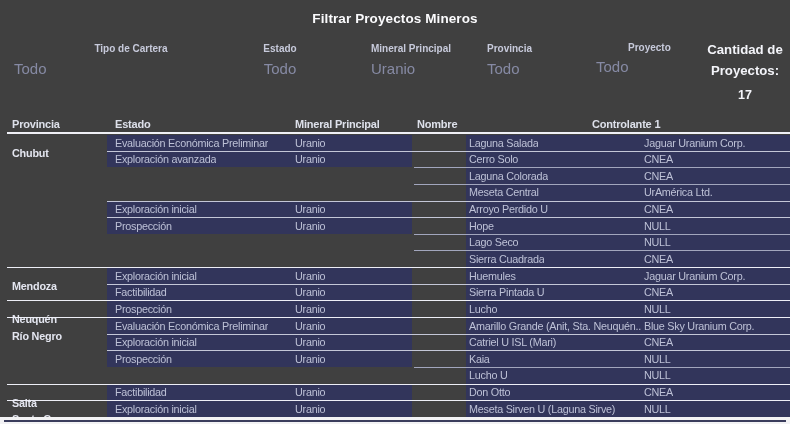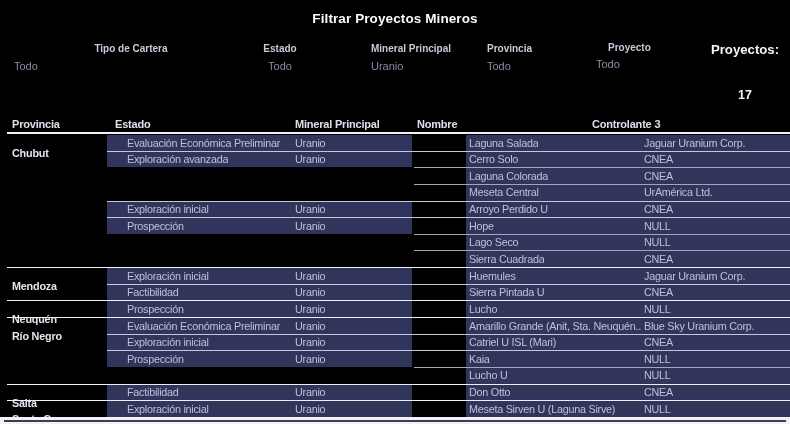--- a/index.html
+++ b/index.html
@@ -1,37 +1,37 @@
 <!DOCTYPE html>
 <html><head>
 <meta charset="utf-8">
 <style>
   html,body{margin:0;padding:0;}
   .canvas{
     position:relative;width:790px;height:424px;overflow:hidden;
-    background:#000000;
+    background:#404040;
     font-family:"Liberation Sans",sans-serif;
   }
   
   .title{
     position:absolute;top:11px;left:0;right:0;text-align:center;
     font-size:13.5px;font-weight:bold;color:#fbfbfd;letter-spacing:.1px;
   }
   
   .f-label{position:absolute;top:43px;font-size:10px;font-weight:bold;color:#c7cadb;}
-  .f-value{position:absolute;top:60px;font-size:11px;color:#868aa4;}
+  .f-value{position:absolute;top:60px;font-size:15px;color:#868aa4;}
   .fl-cartera{left:56px;width:150px;text-align:center;}
   .fv-cartera{left:14px;}
   .fl-estado{left:240px;width:80px;text-align:center;}
   .fv-estado{left:240px;width:80px;text-align:center;}
   .fl-mineral{left:371px;}
   .fv-mineral{left:371px;}
   .fl-provincia{left:487px;}
   .fv-provincia{left:487px;}
-  .fl-proyecto{left:568px;top:42px;padding-left:40px;}
+  .fl-proyecto{left:588px;top:42px;padding-left:40px;}
   .fv-proyecto{left:596px;top:58px;}
   .counter{
     position:absolute;top:39px;left:701px;width:88px;text-align:center;
     font-size:13.2px;font-weight:bold;color:#f3f4f9;line-height:21px;
   }
   .counter-value{
     position:absolute;top:88px;left:701px;width:88px;text-align:center;
     font-size:12.5px;font-weight:bold;color:#f3f4f9;
   }
   
@@ -45,21 +45,21 @@
     display:flex;flex-direction:column;
   }
   .trow{position:relative;flex:1;}
   .band{position:absolute;top:1px;bottom:0;background:#32355b;}
   .band-est{left:107px;width:305px;}
   .band-nom{left:438px;width:376px;margin-left:28px;}
   .ct{
     position:absolute;top:1.5px;font-size:10.8px;color:#bdc1d6;
     letter-spacing:-.25px;white-space:nowrap;overflow:hidden;
   }
-  .est{left:20px;max-width:178px;}
+  .est{left:8px;max-width:178px;}
   .min{left:188px;max-width:110px;}
   .nom{left:3px;max-width:174px;}
   .ctr{left:178px;max-width:195px;}
   .provt{
     position:absolute;top:13px;left:12px;font-size:10.8px;font-weight:bold;
     color:#e4e6f0;letter-spacing:-.2px;white-space:nowrap;
   }
   .line{position:absolute;top:0;height:1px;right:0;}
   .line-prov{left:7px;background:#edeef6;}
   .line-est{left:107px;background:#c4c7d7;}
@@ -90,30 +90,31 @@
   <div>
     <div class="f-label fl-provincia">Provincia</div>
     <div class="f-value fv-provincia">Todo</div>
   </div>
   <div>
     <div class="f-label fl-proyecto">Proyecto</div>
     <div class="f-value fv-proyecto">Todo</div>
   </div>
 
   <div class="counter">
+    <div>Cantidad de</div>
     <div>Proyectos:</div>
   </div>
   <div class="counter-value">17</div>
 
   <div class="thead">
     <span class="th th-provincia">Provincia</span>
     <span class="th th-estado">Estado</span>
     <span class="th th-mineral">Mineral Principal</span>
     <span class="th th-nombre">Nombre</span>
-    <span class="th th-controlante">Controlante 3</span>
+    <span class="th th-controlante">Controlante 1</span>
   </div>
   <div class="thead-underline"></div>
 
   <div class="tbody">
       <div class="trow">
         <div class="band band-est">
           <span class="ct est">Evaluación Económica Preliminar</span>
           <span class="ct min">Uranio</span>
         </div>
         <div class="band band-nom">

